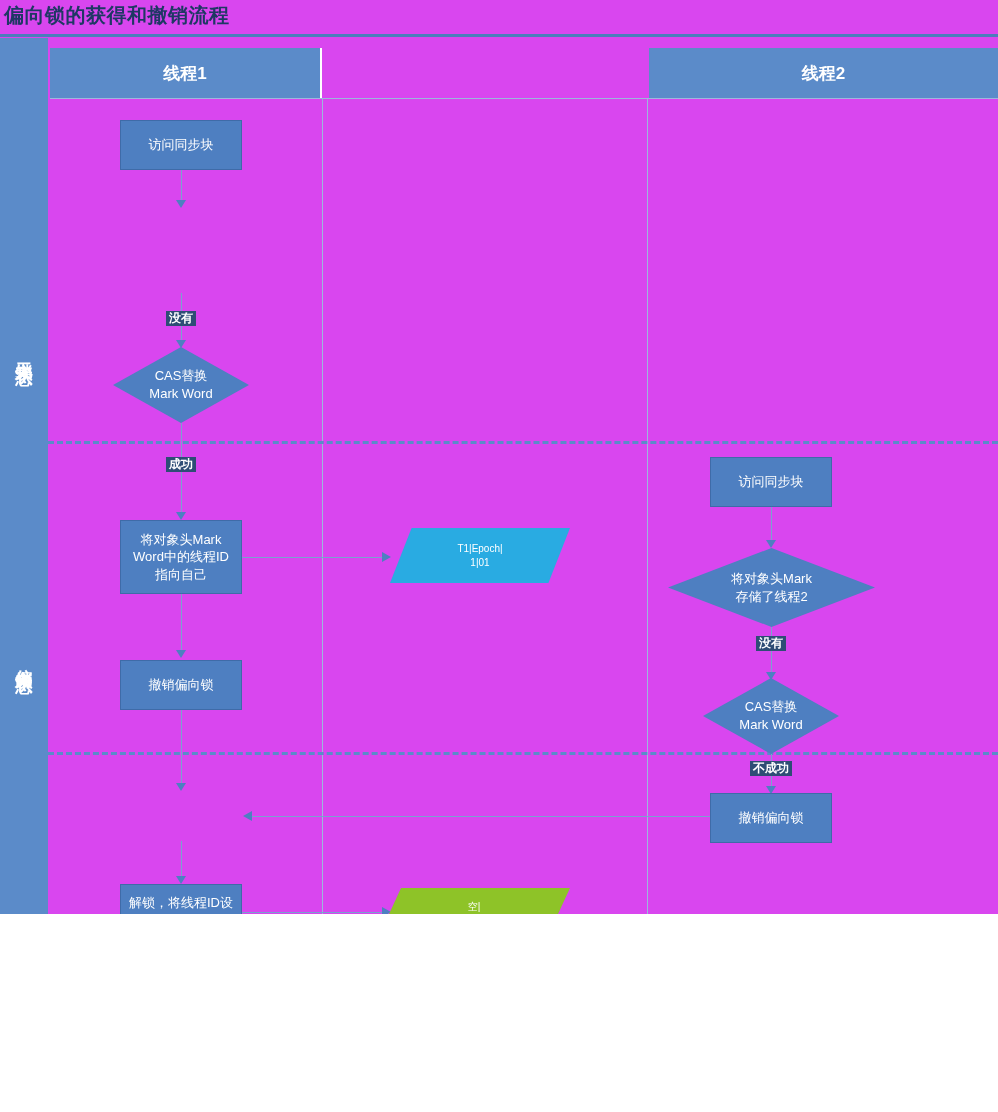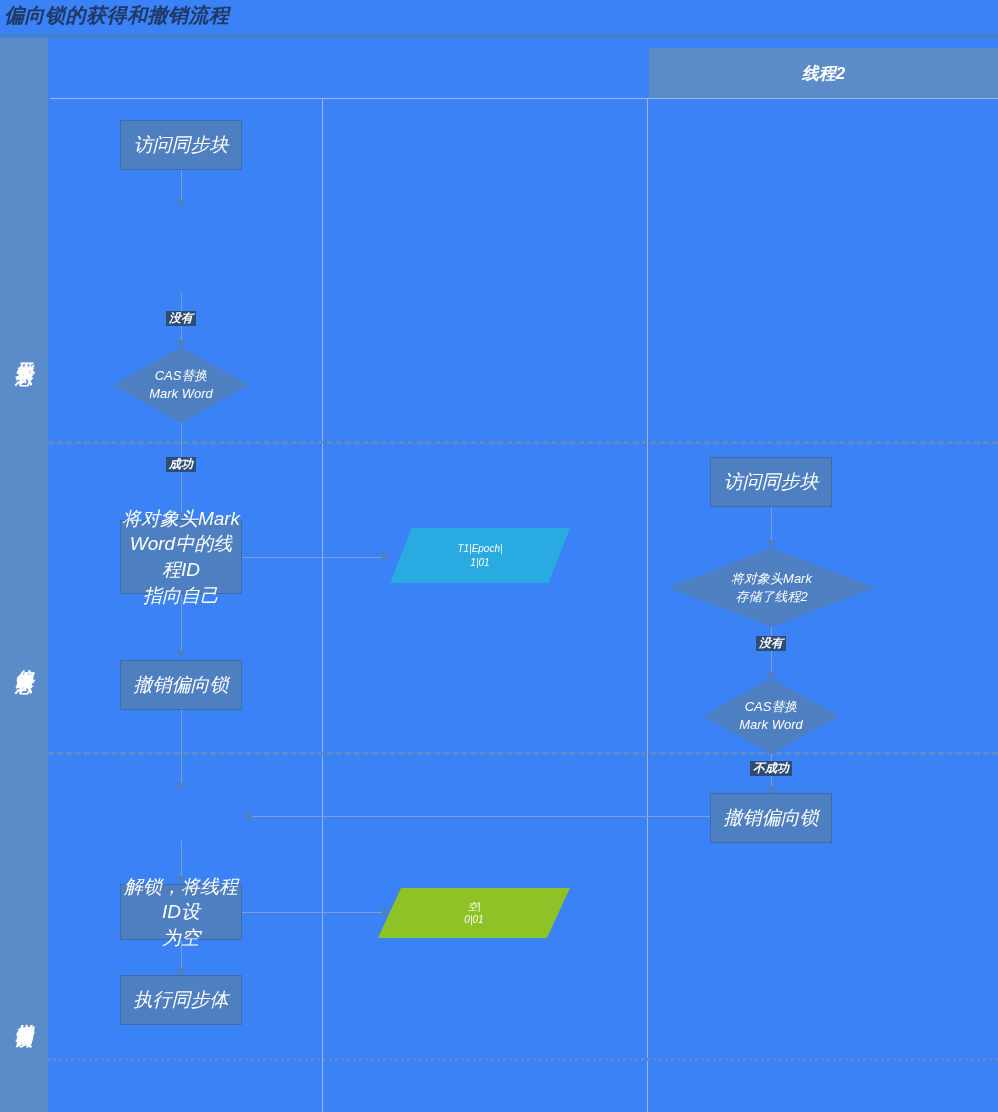--- a/index.html
+++ b/index.html
@@ -6,24 +6,23 @@
     margin: 0;
     padding: 0;
     background: #ffffff;
   }
   body {
     font-family: "Liberation Sans", "DejaVu Sans", sans-serif;
   }
   #canvas {
     position: relative;
     width: 998px;
-    height: 1112px;
-    background: #3b82f6;
+    height: 914px;
+    background: #d946ef;
     overflow: hidden;
-    font-style: italic;
   }
 
   
   .title {
     position: absolute;
     left: 4px;
     top: 2px;
     font-size: 20px;
     font-weight: bold;
     color: #1f3864;
@@ -122,21 +121,21 @@
 
   
   .node {
     position: absolute;
     box-sizing: border-box;
     display: flex;
     align-items: center;
     justify-content: center;
     text-align: center;
     color: #ffffff;
-    font-size: 19px;
+    font-size: 13px;
     line-height: 1.35;
     white-space: pre-line;
   }
   .rect {
     background: #4e7fc1;
     border: 1px solid #3f6ba8;
   }
   .diamond-wrap {
     position: absolute;
   }
@@ -238,20 +237,21 @@
 
   <div class="title">偏向锁的获得和撤销流程</div>
   <div class="title-underline"></div>
 
   <div class="sidebar"></div>
   <div class="side-label" style="top:258px; height:190px;">无锁状态</div>
   <div class="side-label" style="top:565px; height:190px;">偏向锁状态</div>
   <div class="side-label" style="top:915px; height:200px;">撤销偏向锁</div>
 
   <div class="header-row">
+    <div class="hdr" style="left:0px;   width:272px;">线程1</div>
     <div class="hdr" style="left:599px; width:349px; border-right:none;">线程2</div>
   </div>
 
   <div class="body-top-border"></div>
   <div class="lane-sep" style="left:322px;"></div>
   <div class="lane-sep" style="left:647px;"></div>
 
   <div class="dashed" style="top:441px;"></div>
   <div class="dashed" style="top:752px;"></div>
   <div class="dotted" style="top:1058px;"></div>

